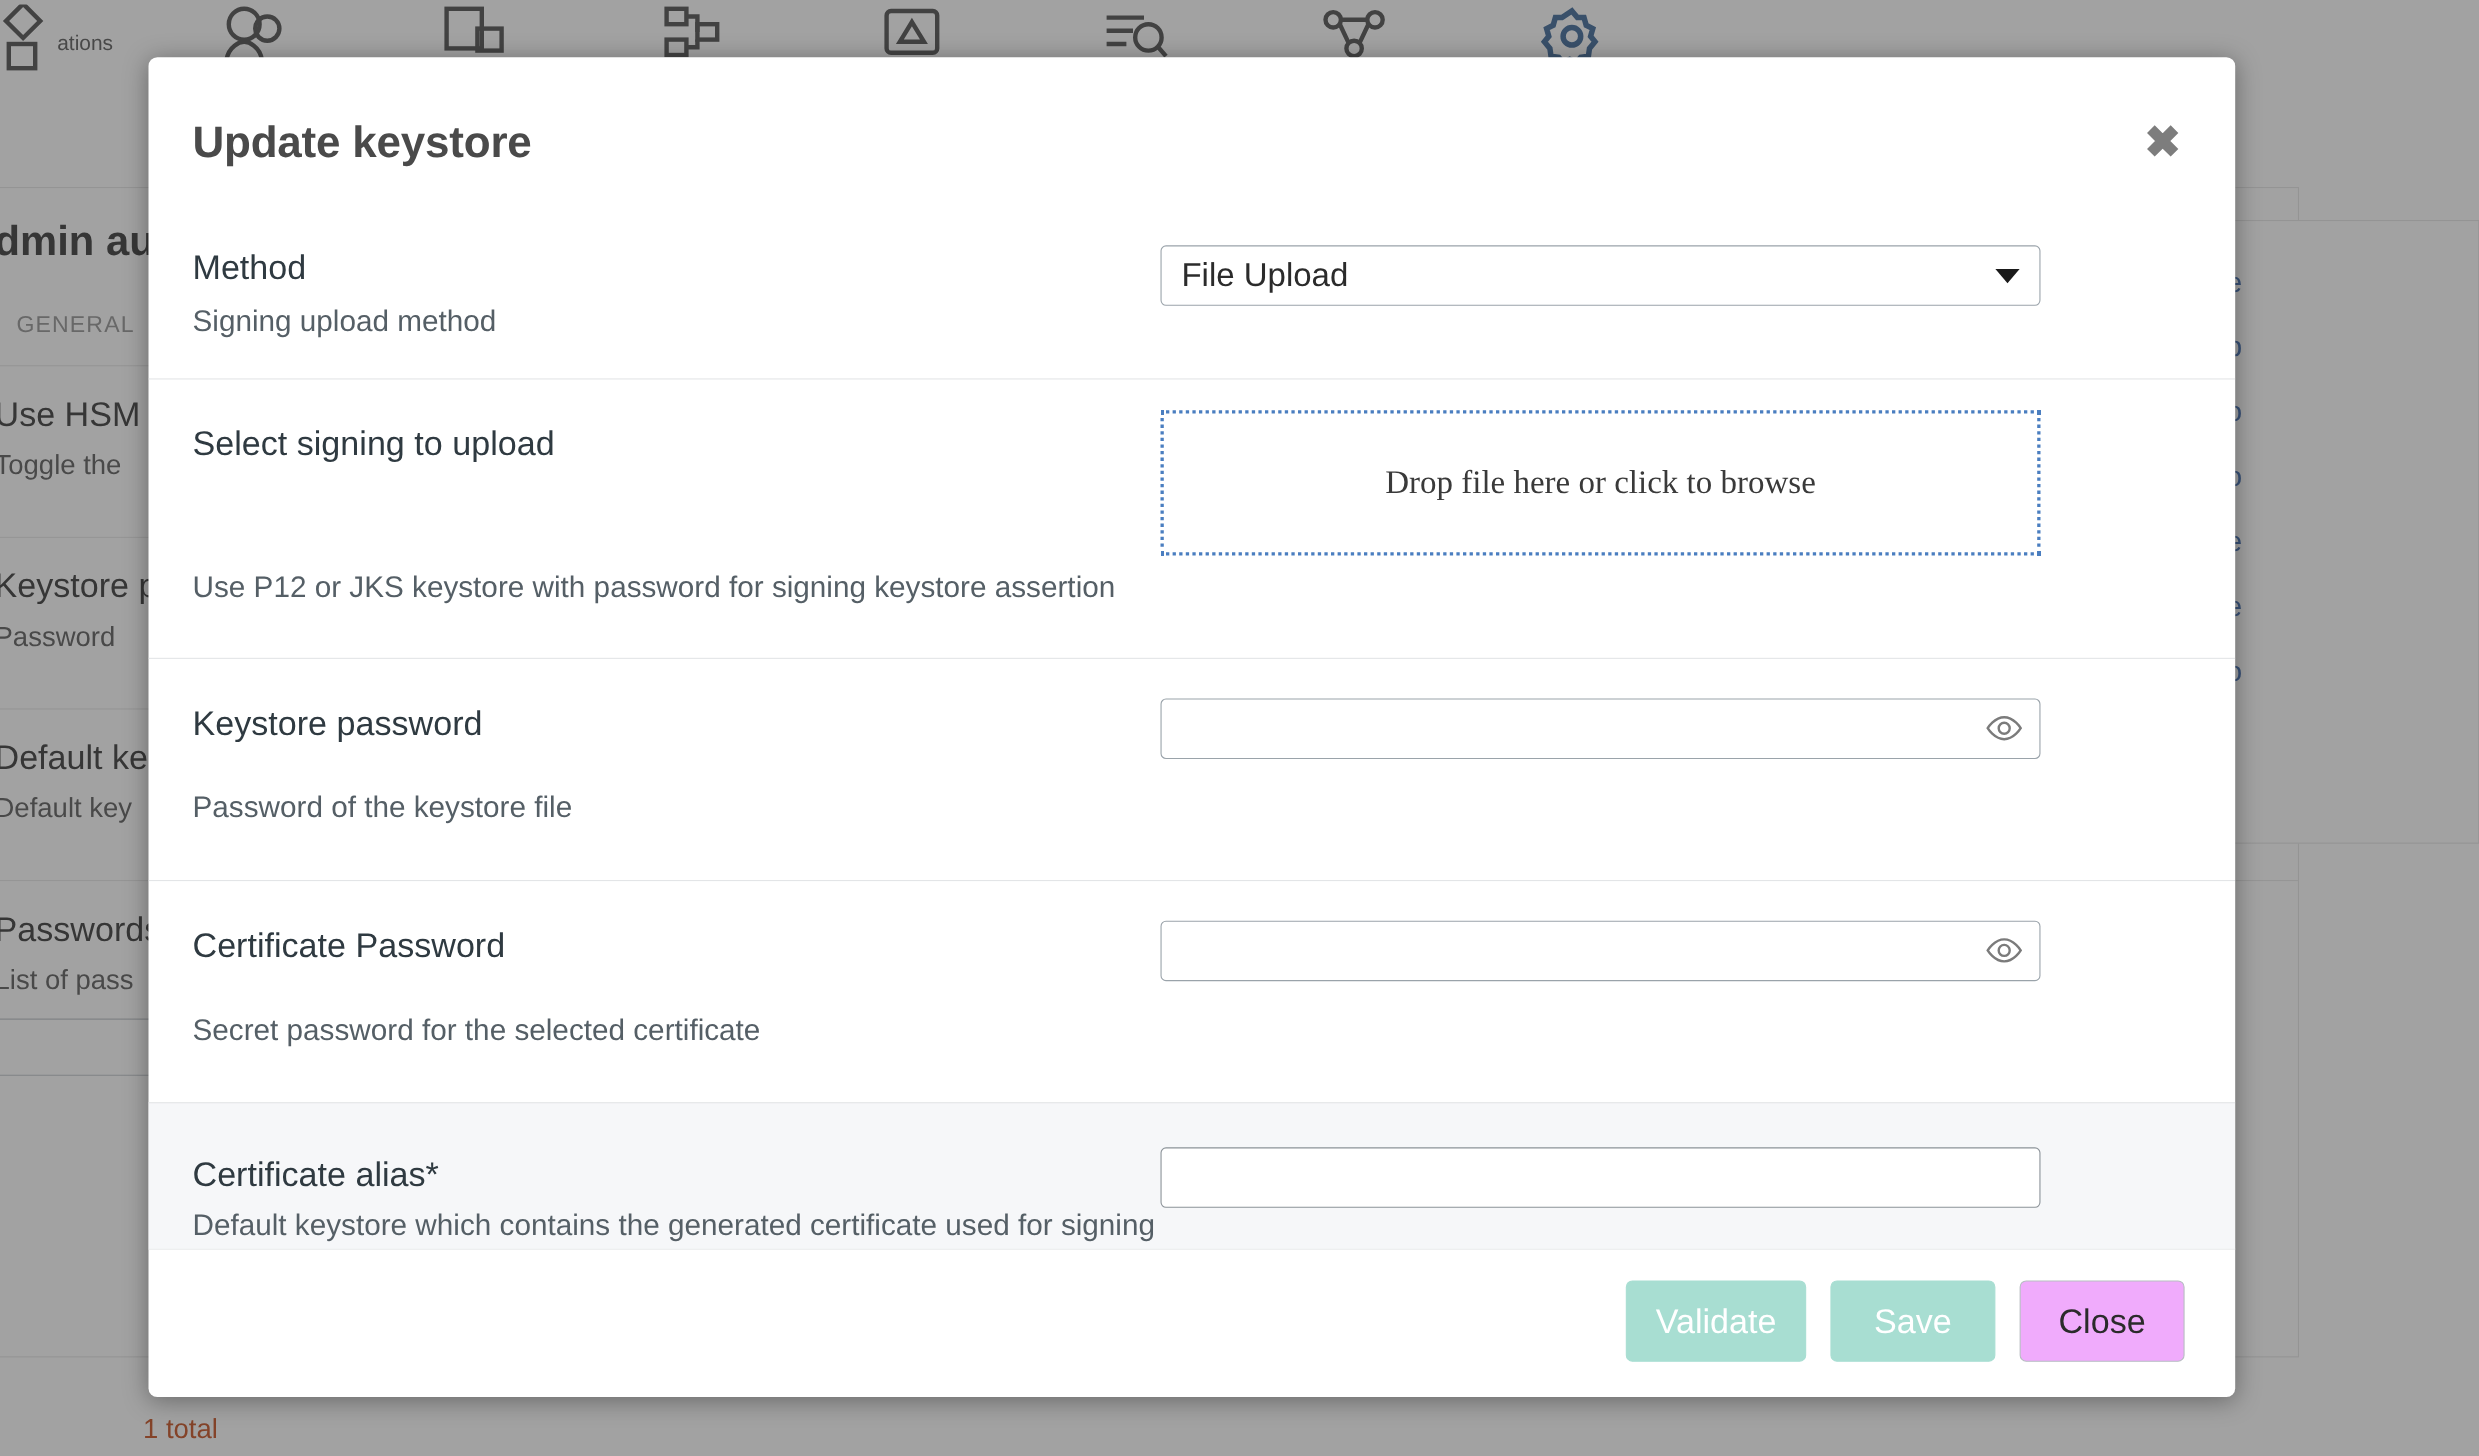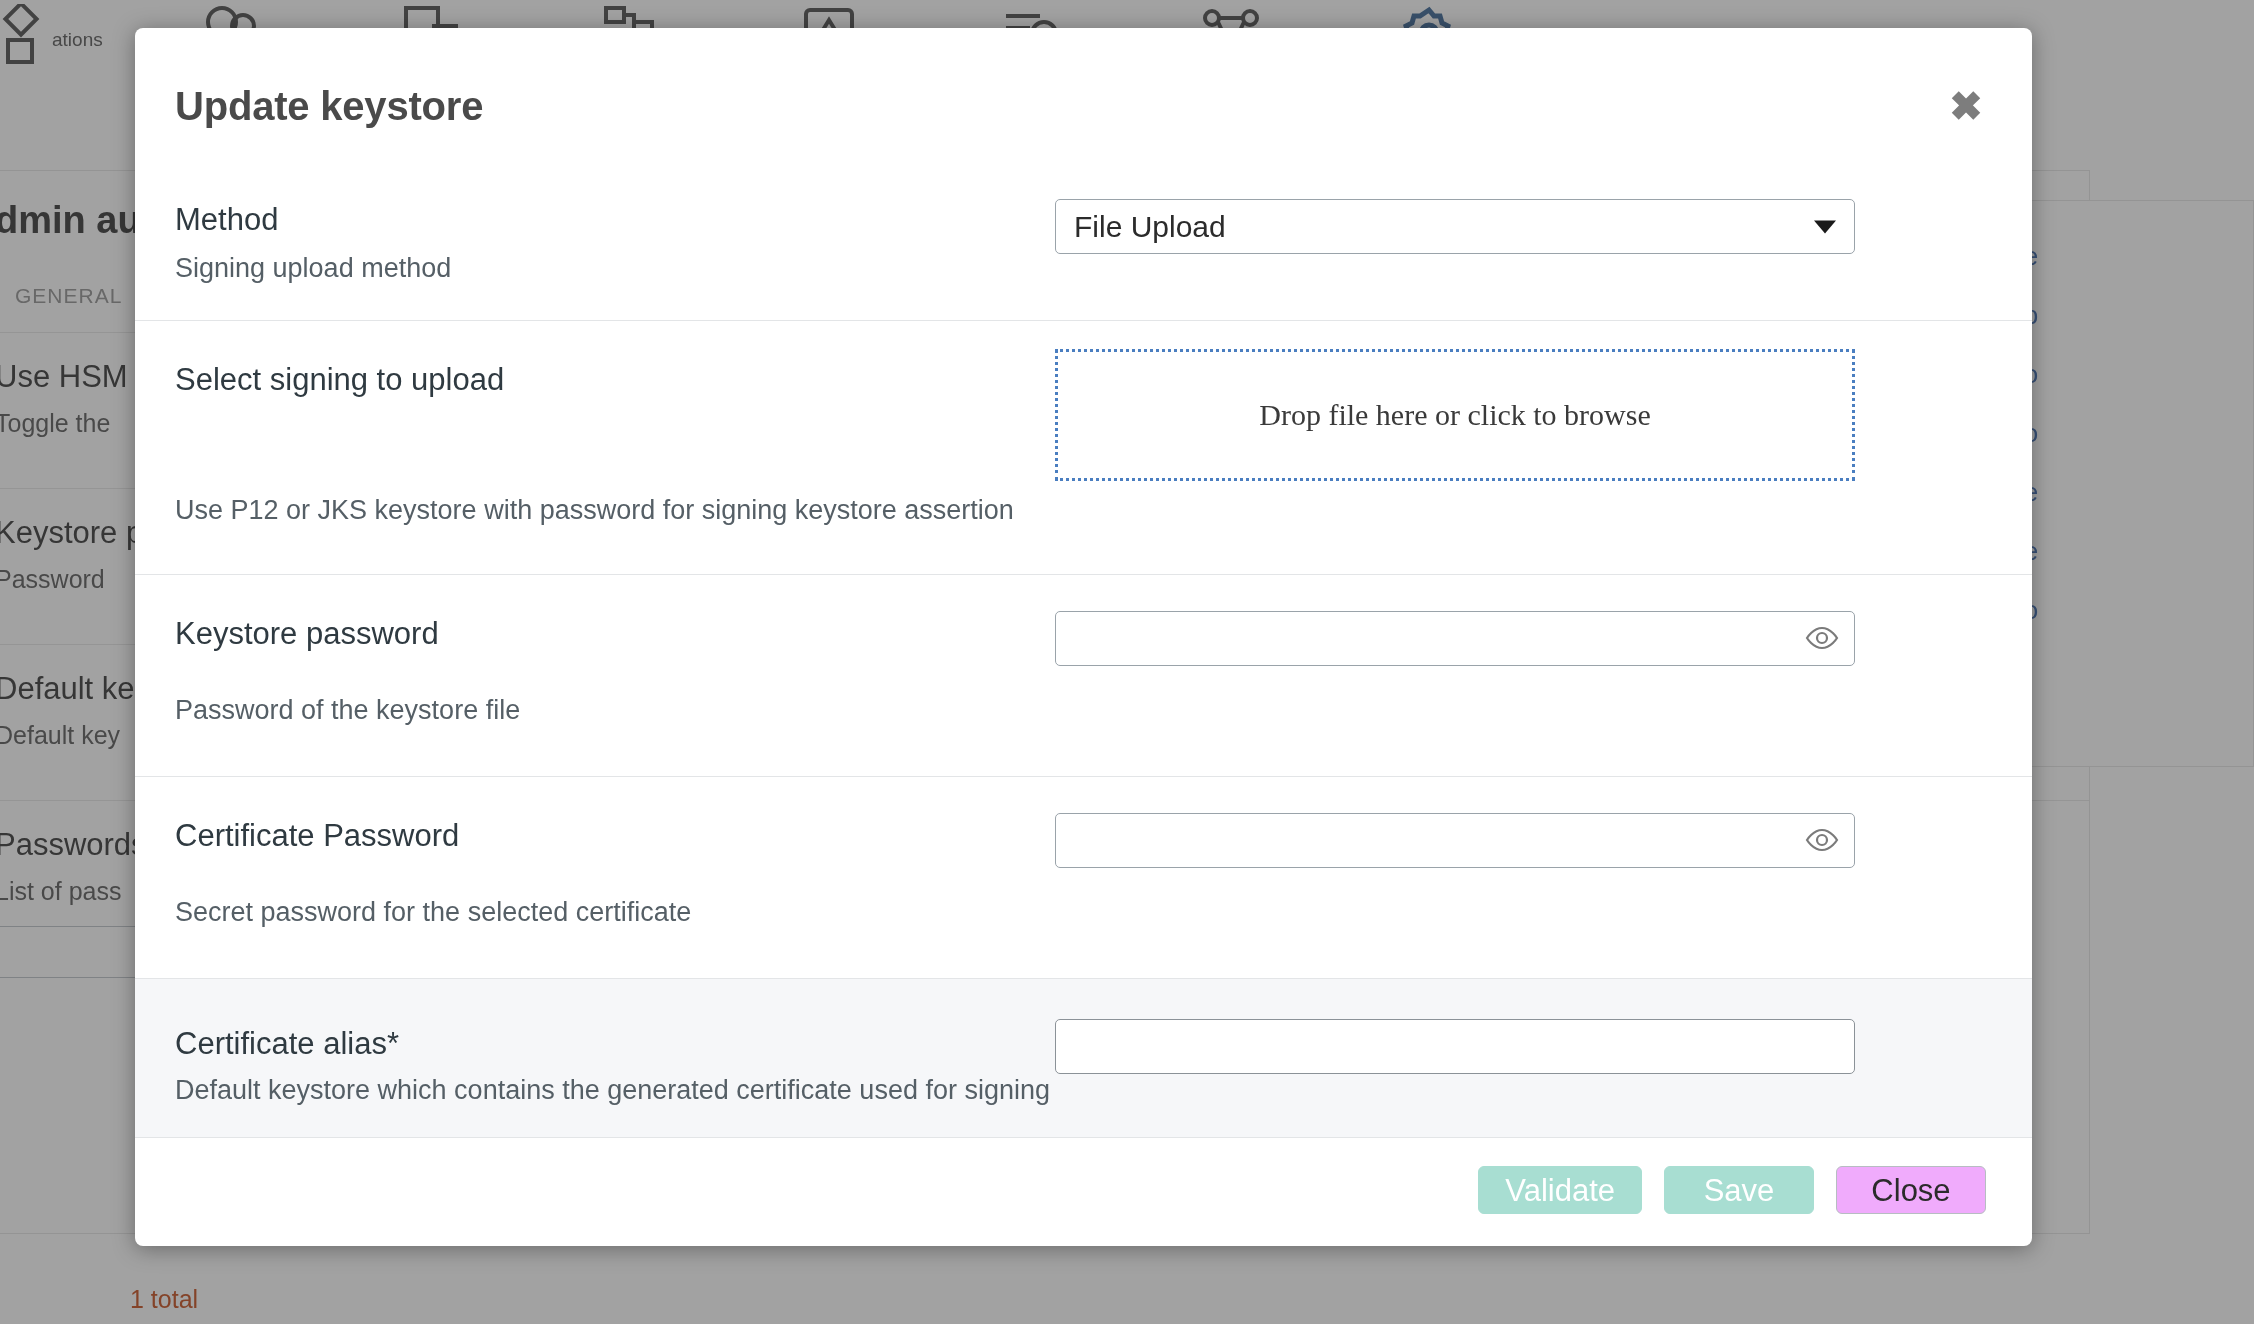--- a/index.html
+++ b/index.html
@@ -87,21 +87,21 @@
 
   
   #scrim {
     position: absolute; inset: 0;
     background: rgba(70,70,70,0.5);
   }
 
   
   #modal {
     position: absolute;
-    left: 135px; top: 28px; width: 1897px; height: 1218px;
+    left: 135px; top: 52px; width: 1897px; height: 1218px;
     background: #ffffff;
     border-radius: 8px;
     box-shadow: 0 3px 22px rgba(0,0,0,0.35);
     display: flex; flex-direction: column;
   }
   .modal-header {
     position: relative;
     padding: 56px 46px 0 40px;
     flex: none;
   }
@@ -230,21 +230,21 @@
 
   
   .modal-footer {
     flex: none;
     border-top: 1px solid #e3e5e7;
     padding: 28px 46px 32px 46px;
     display: flex; justify-content: flex-end; align-items: center;
     gap: 22px;
   }
   .btn {
-    height: 48px; min-width: 150px;
+    height: 74px; min-width: 150px;
     border-radius: 6px; border: 1px solid transparent;
     font-size: 31px; line-height: 1;
     display: inline-flex; align-items: center; justify-content: center;
     padding: 0 26px;
     cursor: pointer;
     font-family: "Liberation Sans", sans-serif;
   }
   .btn-primary-disabled {
     background: #a8ded2; color: #ffffff; border-color: #a8ded2;
     cursor: default;

